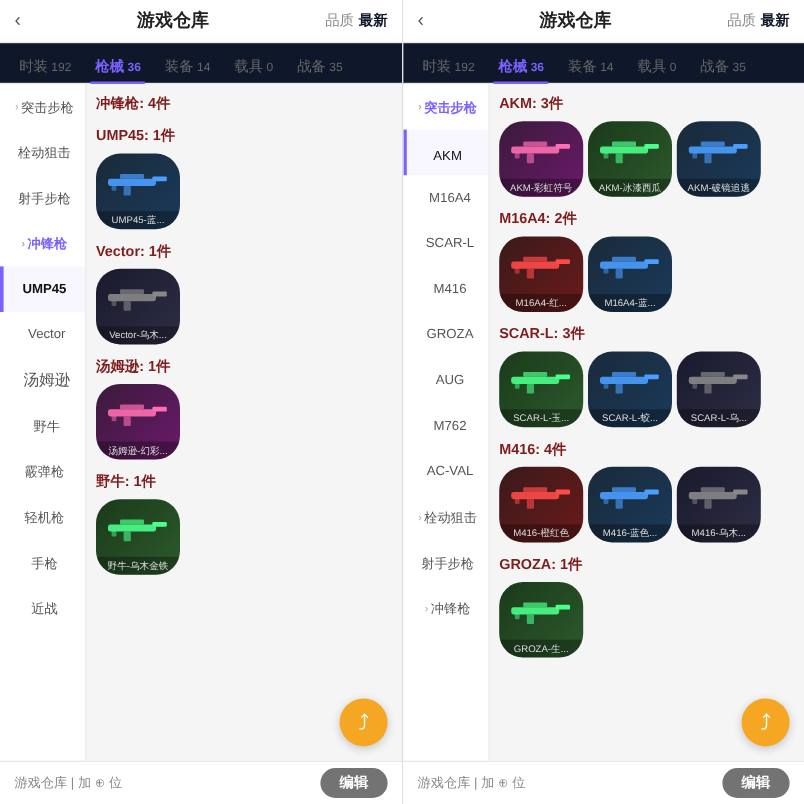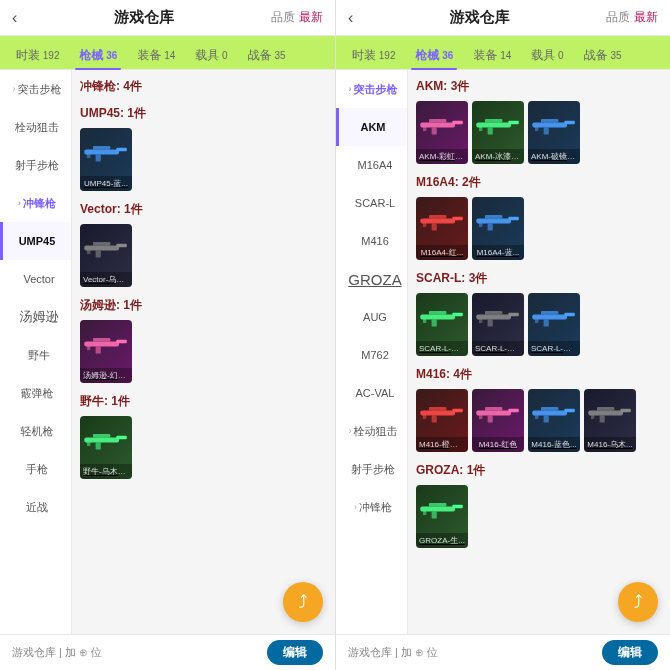--- a/index.html
+++ b/index.html
@@ -48,35 +48,35 @@
       gap: 4px;
       font-size: 12px;
       color: #888;
     }
 
     .header-right .label {
       color: #888;
     }
 
     .header-right .value {
-      color: #be185d;
-      font-weight: 400;
+      color: #0f172a;
+      font-weight: 700;
     }
 
     .back-arrow {
       font-size: 16px;
       color: #555;
       cursor: pointer;
     }
 
     
     .tab-bar {
       display: flex;
       align-items: center;
-      background: #bef264;
+      background: #0f172a;
       padding: 6px 8px 0;
       border-bottom: 1px solid #e8e8e8;
       gap: 4px;
     }
 
     .tab-item {
       padding: 5px 8px;
       font-size: 12px;
       color: #666;
       cursor: pointer;
@@ -172,28 +172,27 @@
     }
 
     .item-row {
       display: flex;
       flex-wrap: wrap;
       gap: 4px;
     }
 
     
     .weapon-card {
-      width: 52px;
-      border-radius: 4px;
+      width: 70px;
+      border-radius: 20px;
       overflow: hidden;
       background: linear-gradient(135deg, #2a1a4a, #3d2870);
       position: relative;
       cursor: pointer;
       flex-shrink: 0;
-      text-decoration: underline;
     }
 
     .weapon-card.dark {
       background: linear-gradient(135deg, #1a1a2e, #2d2d44);
     }
 
     .weapon-card.pink {
       background: linear-gradient(135deg, #3a1a3a, #6b1a6b);
     }
 
@@ -263,21 +262,21 @@
       border-top: 1px solid #e8e8e8;
       display: flex;
       align-items: center;
       justify-content: space-between;
       padding: 0 12px;
       font-size: 11px;
       color: #888;
     }
 
     .bottom-bar .confirm-btn {
-      background: #0369a1;
+      background: #737373;
       color: #fff;
       border: none;
       border-radius: 14px;
       padding: 4px 16px;
       font-size: 12px;
       font-weight: 600;
       cursor: pointer;
     }
   </style>
 </head>
@@ -438,33 +437,33 @@
         <div class="tab-item">装备<span class="tab-badge"> 14</span></div>
         <div class="tab-item">载具<span class="tab-badge"> 0</span></div>
         <div class="tab-item">战备<span class="tab-badge"> 35</span></div>
       </div>
       <div class="main-content">
         <div class="sidebar">
           <div class="sidebar-item" style="color: rgb(123, 97, 255); font-weight: 700;">
             <span class="chevron">›</span>
             <span>突击步枪</span>
           </div>
-          <div class="sidebar-item active" style="font-weight: 700; color: rgb(17, 17, 17);">
+          <div class="sidebar-item active" style="font-weight: 400; color: rgb(17, 17, 17); align-items: flex-end;">
             <span>AKM</span>
           </div>
           <div class="sidebar-item" style="padding-left: 10px; font-size: 11px;">
             <span>M16A4</span>
           </div>
           <div class="sidebar-item" style="padding-left: 10px; font-size: 11px;">
             <span>SCAR-L</span>
           </div>
           <div class="sidebar-item" style="padding-left: 10px; font-size: 11px;">
             <span>M416</span>
           </div>
-          <div class="sidebar-item" style="padding-left: 10px; font-size: 15px; text-decoration: underline;">
+          <div class="sidebar-item" style="padding-left: 10px; font-size: 11px;">
             <span>GROZA</span>
           </div>
           <div class="sidebar-item" style="padding-left: 10px; font-size: 11px;">
             <span>AUG</span>
           </div>
           <div class="sidebar-item" style="padding-left: 10px; font-size: 11px;">
             <span>M762</span>
           </div>
           <div class="sidebar-item" style="padding-left: 10px; font-size: 11px;">
             <span>AC-VAL</span>
@@ -560,72 +559,60 @@
             <svg viewBox="0 0 60 30" class="weapon-svg">
     <rect x="5" y="12" width="40" height="6" rx="2" fill="#4aff8a" opacity="0.9"></rect>
     <rect x="42" y="10" width="12" height="4" rx="1" fill="#4aff8a"></rect>
     <rect x="15" y="8" width="20" height="4" rx="1" fill="#4aff8a" opacity="0.7"></rect>
     <rect x="18" y="18" width="6" height="8" rx="1" fill="#4aff8a" opacity="0.6"></rect>
     <rect x="8" y="17" width="4" height="5" rx="1" fill="#4aff8a" opacity="0.5"></rect>
   </svg>
           </div>
           <div class="weapon-name">SCAR-L-玉...</div>
         </div>
+              <div class="weapon-card blue">
+          <div class="weapon-img">
+            <svg viewBox="0 0 60 30" class="weapon-svg">
+    <rect x="5" y="12" width="40" height="6" rx="2" fill="#4a9eff" opacity="0.9"></rect>
+    <rect x="42" y="10" width="12" height="4" rx="1" fill="#4a9eff"></rect>
+    <rect x="15" y="8" width="20" height="4" rx="1" fill="#4a9eff" opacity="0.7"></rect>
+    <rect x="18" y="18" width="6" height="8" rx="1" fill="#4a9eff" opacity="0.6"></rect>
+    <rect x="8" y="17" width="4" height="5" rx="1" fill="#4a9eff" opacity="0.5"></rect>
+  </svg>
+          </div>
+          <div class="weapon-name">SCAR-L-蛟...</div>
+        </div>
               <div class="weapon-card dark">
           <div class="weapon-img">
             <svg viewBox="0 0 60 30" class="weapon-svg">
     <rect x="5" y="12" width="40" height="6" rx="2" fill="#888" opacity="0.9"></rect>
     <rect x="42" y="10" width="12" height="4" rx="1" fill="#888"></rect>
     <rect x="15" y="8" width="20" height="4" rx="1" fill="#888" opacity="0.7"></rect>
     <rect x="18" y="18" width="6" height="8" rx="1" fill="#888" opacity="0.6"></rect>
     <rect x="8" y="17" width="4" height="5" rx="1" fill="#888" opacity="0.5"></rect>
   </svg>
           </div>
           <div class="weapon-name">SCAR-L-乌...</div>
         </div>
-              <div class="weapon-card blue">
-          <div class="weapon-img">
-            <svg viewBox="0 0 60 30" class="weapon-svg">
-    <rect x="5" y="12" width="40" height="6" rx="2" fill="#4a9eff" opacity="0.9"></rect>
-    <rect x="42" y="10" width="12" height="4" rx="1" fill="#4a9eff"></rect>
-    <rect x="15" y="8" width="20" height="4" rx="1" fill="#4a9eff" opacity="0.7"></rect>
-    <rect x="18" y="18" width="6" height="8" rx="1" fill="#4a9eff" opacity="0.6"></rect>
-    <rect x="8" y="17" width="4" height="5" rx="1" fill="#4a9eff" opacity="0.5"></rect>
-  </svg>
-          </div>
-          <div class="weapon-name">SCAR-L-蛟...</div>
-        </div>
             </div>
           </div>
           <div class="category-section">
             <div class="category-title">M416: 4件</div>
             <div class="item-row">
               <div class="weapon-card red">
           <div class="weapon-img">
             <svg viewBox="0 0 60 30" class="weapon-svg">
     <rect x="5" y="12" width="40" height="6" rx="2" fill="#ff4a4a" opacity="0.9"></rect>
     <rect x="42" y="10" width="12" height="4" rx="1" fill="#ff4a4a"></rect>
     <rect x="15" y="8" width="20" height="4" rx="1" fill="#ff4a4a" opacity="0.7"></rect>
     <rect x="18" y="18" width="6" height="8" rx="1" fill="#ff4a4a" opacity="0.6"></rect>
     <rect x="8" y="17" width="4" height="5" rx="1" fill="#ff4a4a" opacity="0.5"></rect>
   </svg>
           </div>
           <div class="weapon-name">M416-橙红色</div>
-        </div>
-              <div class="weapon-card pink">
-          <div class="weapon-img">
-            <svg viewBox="0 0 60 30" class="weapon-svg">
-    <rect x="5" y="12" width="40" height="6" rx="2" fill="#ff6eb4" opacity="0.9"></rect>
-    <rect x="42" y="10" width="12" height="4" rx="1" fill="#ff6eb4"></rect>
-    <rect x="15" y="8" width="20" height="4" rx="1" fill="#ff6eb4" opacity="0.7"></rect>
-    <rect x="18" y="18" width="6" height="8" rx="1" fill="#ff6eb4" opacity="0.6"></rect>
-    <rect x="8" y="17" width="4" height="5" rx="1" fill="#ff6eb4" opacity="0.5"></rect>
-  </svg>
-          </div>
-          <div class="weapon-name">M416-红色</div>
         </div>
               <div class="weapon-card blue">
           <div class="weapon-img">
             <svg viewBox="0 0 60 30" class="weapon-svg">
     <rect x="5" y="12" width="40" height="6" rx="2" fill="#4a9eff" opacity="0.9"></rect>
     <rect x="42" y="10" width="12" height="4" rx="1" fill="#4a9eff"></rect>
     <rect x="15" y="8" width="20" height="4" rx="1" fill="#4a9eff" opacity="0.7"></rect>
     <rect x="18" y="18" width="6" height="8" rx="1" fill="#4a9eff" opacity="0.6"></rect>
     <rect x="8" y="17" width="4" height="5" rx="1" fill="#4a9eff" opacity="0.5"></rect>
   </svg>

